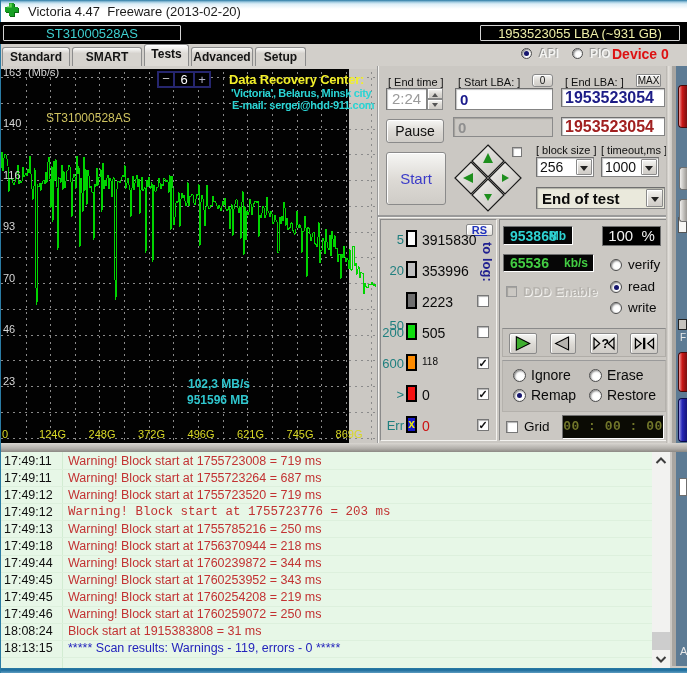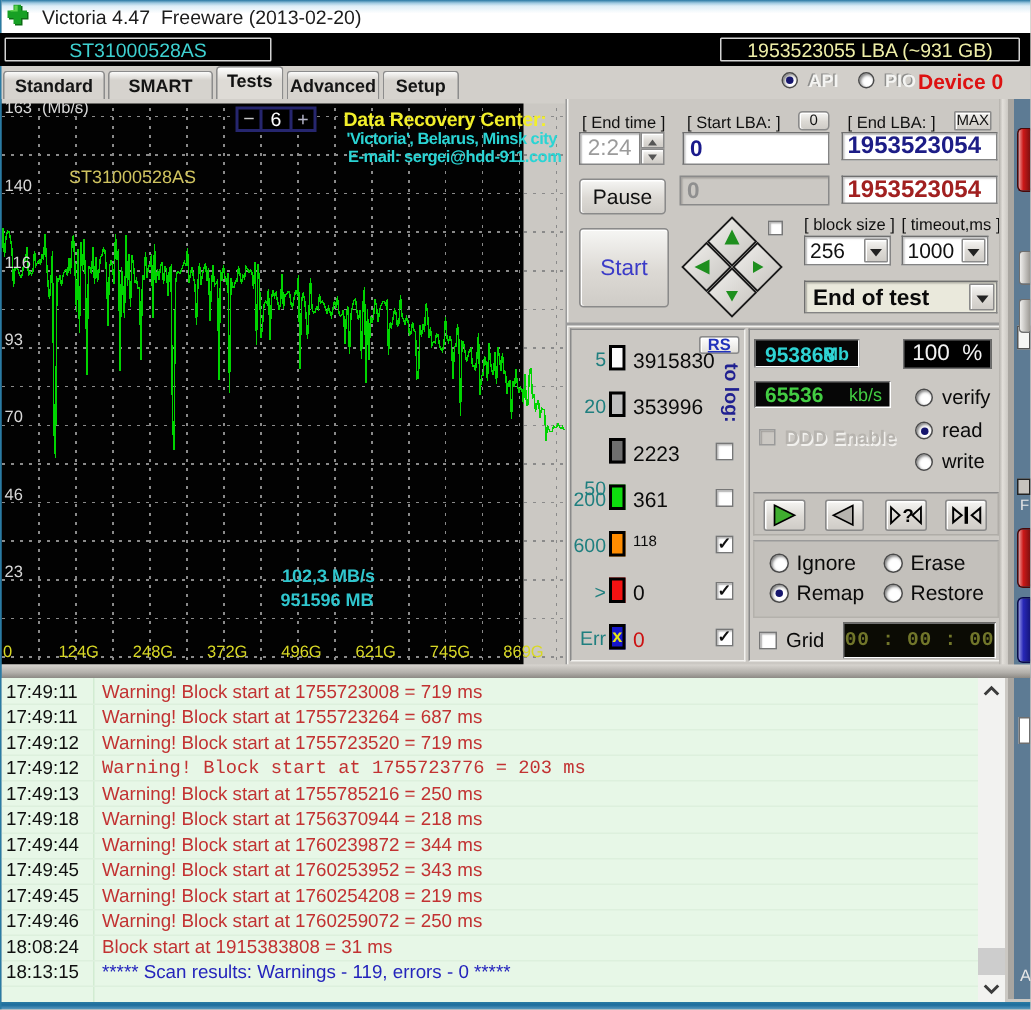--- a/index.html
+++ b/index.html
@@ -178,21 +178,21 @@
 <div class="abs" style="left:422px;top:232px;font-size:14px;color:#0a0a0a;">3915830</div>
 <div class="abs" style="left:380px;top:263px;width:24px;text-align:right;font-size:13px;color:#1f7f7f;">20</div>
 <div class="abs" style="left:406px;top:261px;width:11px;height:17px;border:2px solid #000;background:#bfbfbf;"></div>
 <div class="abs" style="left:422px;top:263px;font-size:14px;color:#0a0a0a;">353996</div>
 <div class="abs" style="left:380px;top:294px;width:24px;text-align:right;font-size:13px;color:#1f7f7f;margin-top:24px;">50</div>
 <div class="abs" style="left:406px;top:292px;width:11px;height:17px;border:2px solid #000;background:#6e6e6e;"></div>
 <div class="abs" style="left:422px;top:294px;font-size:14px;color:#0a0a0a;">2223</div>
 <div class="abs cb" style="left:477px;top:295px;width:12px;height:12px;"></div>
 <div class="abs" style="left:380px;top:325px;width:24px;text-align:right;font-size:13px;color:#1f7f7f;">200</div>
 <div class="abs" style="left:406px;top:323px;width:11px;height:17px;border:2px solid #000;background:#0edc0e;"></div>
-<div class="abs" style="left:422px;top:325px;font-size:14px;color:#0a0a0a;">361</div>
+<div class="abs" style="left:422px;top:325px;font-size:14px;color:#0a0a0a;">505</div>
 <div class="abs cb" style="left:477px;top:326px;width:12px;height:12px;"></div>
 <div class="abs" style="left:380px;top:356px;width:24px;text-align:right;font-size:13px;color:#1f7f7f;">600</div>
 <div class="abs" style="left:406px;top:354px;width:11px;height:17px;border:2px solid #000;background:#ff8c00;"></div>
 <div class="abs" style="left:422px;top:356px;font-size:10px;color:#0a0a0a;">118</div>
 <div class="abs cb" style="left:477px;top:357px;width:12px;height:12px;">✓</div>
 <div class="abs" style="left:380px;top:387px;width:24px;text-align:right;font-size:13px;color:#1f7f7f;">&gt;</div>
 <div class="abs" style="left:406px;top:385px;width:11px;height:17px;border:2px solid #000;background:#f51212;"></div>
 <div class="abs" style="left:422px;top:387px;font-size:14px;color:#0a0a0a;">0</div>
 <div class="abs cb" style="left:477px;top:388px;width:12px;height:12px;">✓</div>
 <div class="abs" style="left:380px;top:418px;width:24px;text-align:right;font-size:13px;color:#1f7f7f;">Err</div>
@@ -200,21 +200,21 @@
 <div class="abs" style="left:422px;top:418px;font-size:14px;color:#cc1111;">0</div>
 <div class="abs cb" style="left:477px;top:419px;width:12px;height:12px;">✓</div>
 <div class="abs" style="left:499px;top:219px;width:170px;height:222px;border:1px solid #8a8a8a;border-right-color:#f3f2ef;border-bottom-color:#f3f2ef;"></div>
 <div class="abs" style="left:503px;top:226px;width:70px;height:19px;background:#060606;border:1px solid #6f6f6f;border-bottom-color:#fff;border-right-color:#fff;">
     <span style="position:absolute;left:6px;top:1px;font-size:14px;font-weight:bold;color:#2fd3d3;">953868</span>
     <span style="position:absolute;right:6px;top:2px;font-size:12px;font-weight:bold;color:#2fd3d3;">Mb</span>
   </div>
 <div class="abs" style="left:602px;top:226px;width:59px;height:20px;background:#000;border:1px solid #6f6f6f;text-align:center;font-size:15px;color:#f2f2f2;line-height:18px;">100&nbsp; %</div>
 <div class="abs" style="left:503px;top:254px;width:91px;height:18px;background:#060606;border:1px solid #6f6f6f;border-bottom-color:#fff;border-right-color:#fff;">
     <span style="position:absolute;left:6px;top:0px;font-size:14px;font-weight:bold;color:#43cd43;">65536</span>
-    <span style="position:absolute;right:5px;top:1px;font-size:12px;font-weight:normal;color:#43cd43;">kb/s</span>
+    <span style="position:absolute;right:5px;top:1px;font-size:12px;font-weight:bold;color:#43cd43;">kb/s</span>
   </div>
 <div class="abs" style="left:506px;top:286px;width:11px;height:11px;background:#cbc8c3;border:1px solid #9a9a9a;box-shadow:inset 1px 1px 1px rgba(0,0,0,0.2);"></div>
 <div class="abs" style="left:523px;top:284px;font-size:13px;font-weight:bold;color:#b7b4af;text-shadow:1px 1px 0 #f2f1ee;">DDD Enable</div>
 <div class="abs radio" style="left:610px;top:259px;width:12px;height:12px;"></div>
 <div class="abs" style="left:628px;top:257px;font-size:13.5px;color:#0a0a0a;">verify</div>
 <div class="abs radio" style="left:610px;top:281px;width:12px;height:12px;">
     <div class="rdot"></div>
   </div>
 <div class="abs" style="left:628px;top:279px;font-size:13.5px;color:#0a0a0a;">read</div>
 <div class="abs radio" style="left:610px;top:302px;width:12px;height:12px;"></div>

